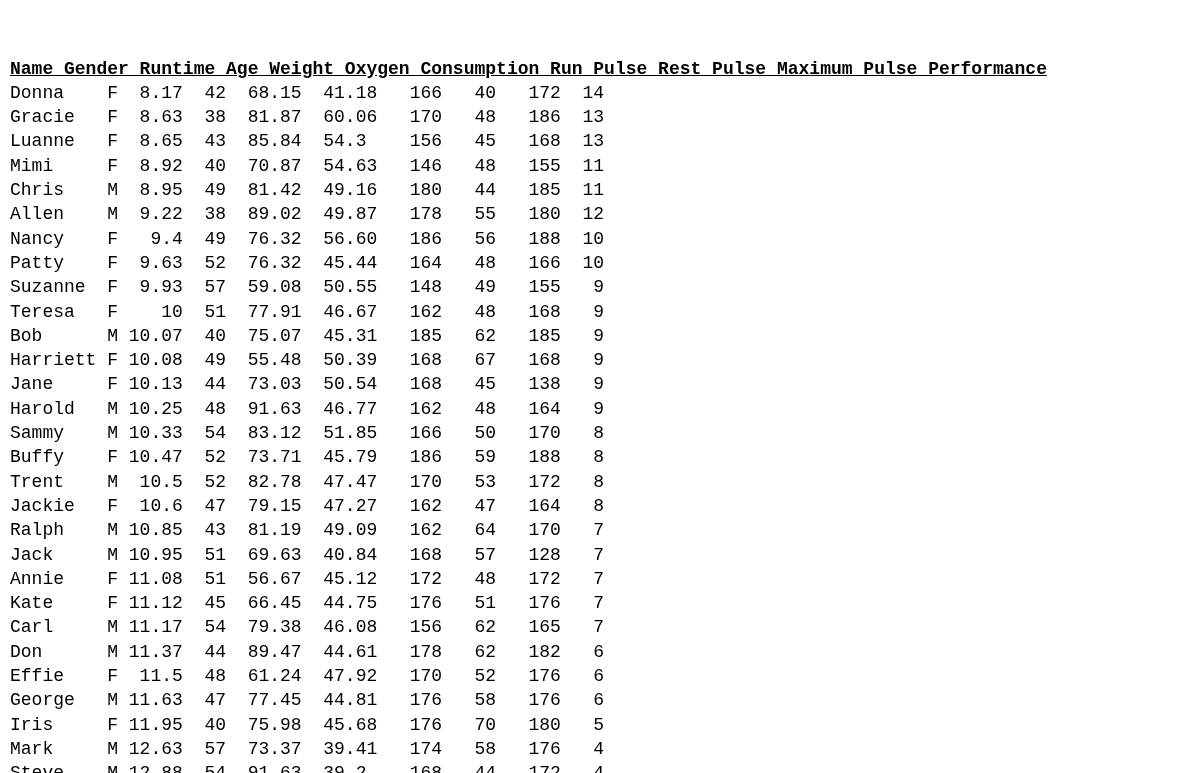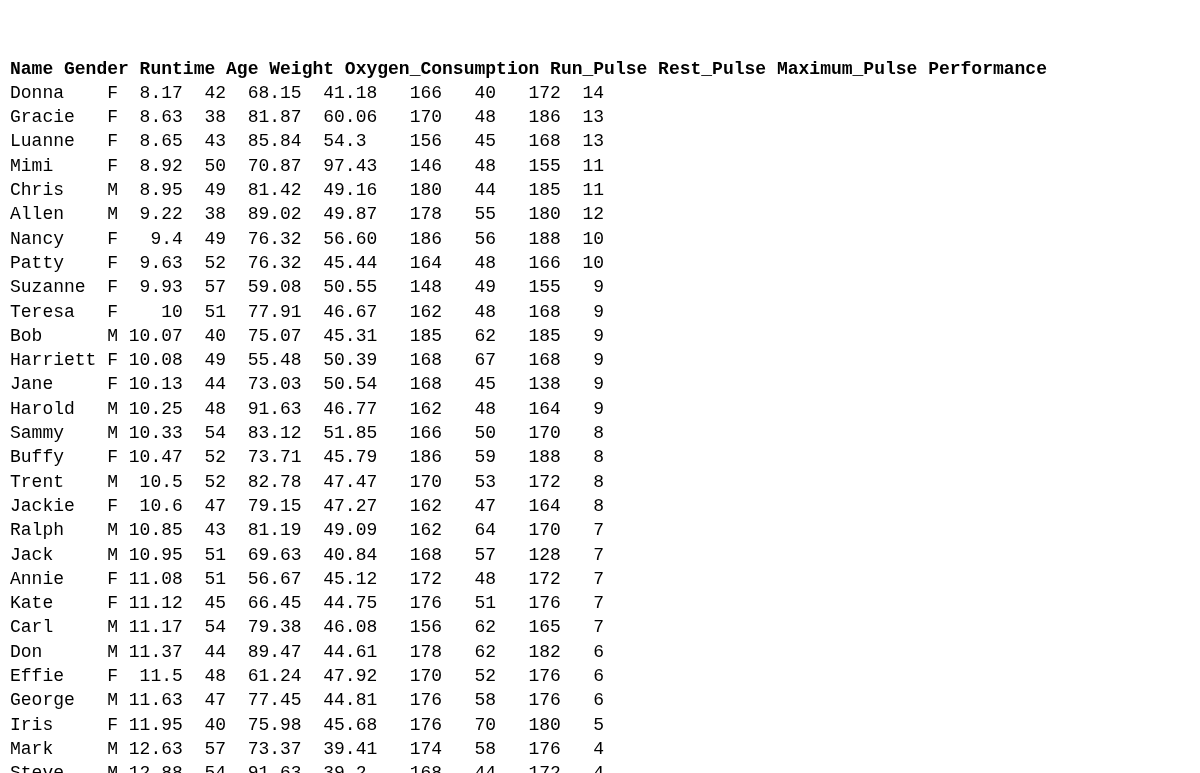--- a/index.html
+++ b/index.html
@@ -5,30 +5,30 @@
     body {
       font-family: "Courier New", Courier, monospace;
       font-size: 18px;
       line-height: 1.35;
       background: #fff;
       color: #000;
       margin: 0;
       padding: 8px 10px;
       white-space: pre;
     }
-    .bold { font-weight: bold; }
+    .bold { font-weight: bold; text-decoration: underline; }
   </style>
 </head>
 <body>
 
 <div id="out"><span class="bold">Name Gender Runtime Age Weight Oxygen_Consumption Run_Pulse Rest_Pulse Maximum_Pulse Performance</span>
 <span>Donna    F  8.17  42  68.15  41.18   166   40   172  14</span>
 <span>Gracie   F  8.63  38  81.87  60.06   170   48   186  13</span>
 <span>Luanne   F  8.65  43  85.84  54.3    156   45   168  13</span>
-<span>Mimi     F  8.92  50  70.87  97.43   146   48   155  11</span>
+<span>Mimi     F  8.92  40  70.87  54.63   146   48   155  11</span>
 <span>Chris    M  8.95  49  81.42  49.16   180   44   185  11</span>
 <span>Allen    M  9.22  38  89.02  49.87   178   55   180  12</span>
 <span>Nancy    F   9.4  49  76.32  56.60   186   56   188  10</span>
 <span>Patty    F  9.63  52  76.32  45.44   164   48   166  10</span>
 <span>Suzanne  F  9.93  57  59.08  50.55   148   49   155   9</span>
 <span>Teresa   F    10  51  77.91  46.67   162   48   168   9</span>
 <span>Bob      M 10.07  40  75.07  45.31   185   62   185   9</span>
 <span>Harriett F 10.08  49  55.48  50.39   168   67   168   9</span>
 <span>Jane     F 10.13  44  73.03  50.54   168   45   138   9</span>
 <span>Harold   M 10.25  48  91.63  46.77   162   48   164   9</span>

